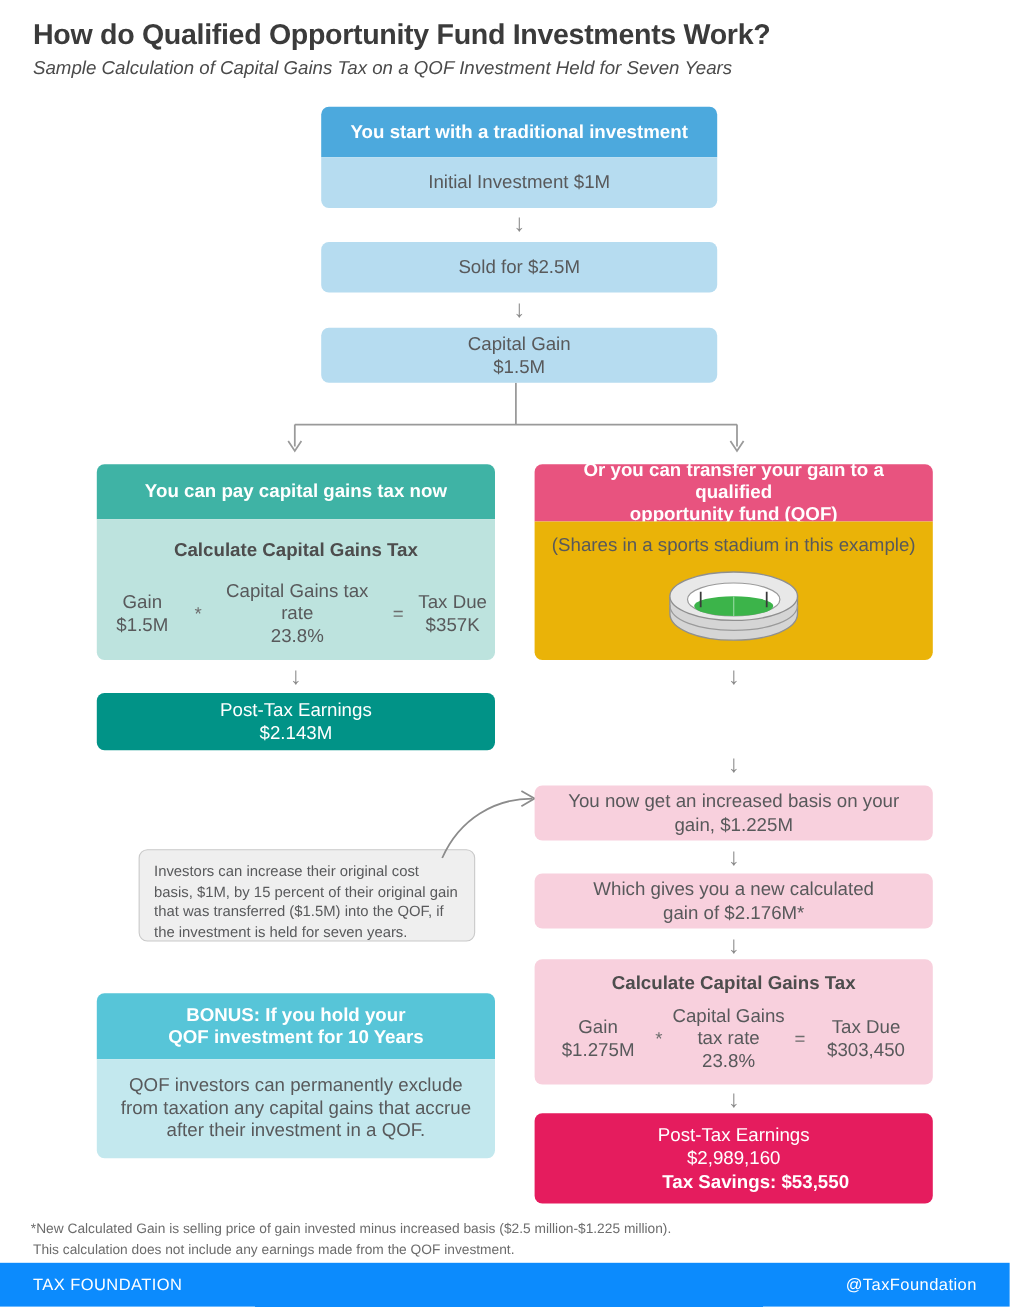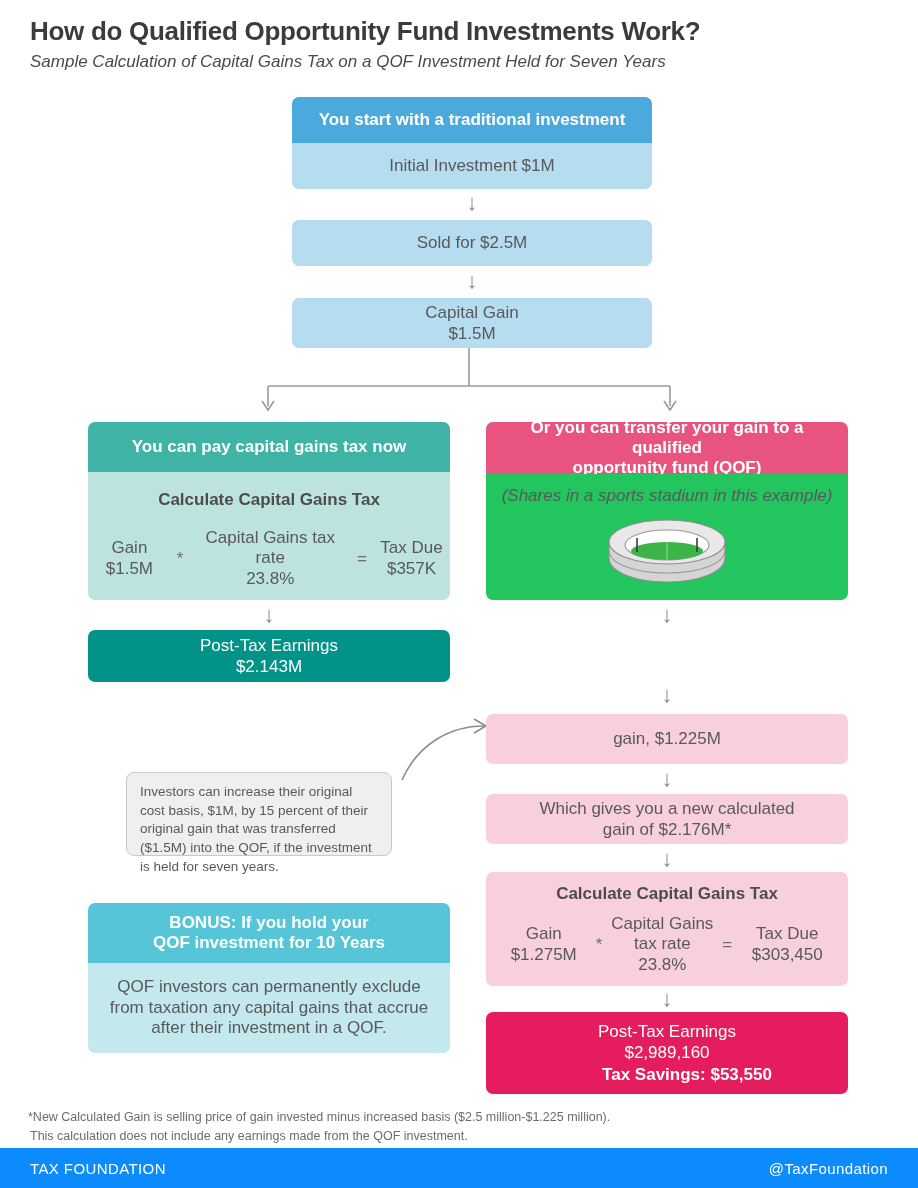--- a/index.html
+++ b/index.html
@@ -57,21 +57,21 @@
     padding: 0 12px;
   }
 
   
   .blue-hdr  { background: #4ca9dd; }
   .blue-body { background: #b6dcf0; }
   .teal-hdr  { background: #3fb3a5; }
   .teal-body { background: #bde3de; }
   .teal-dark { background: #019387; color: #ffffff; }
   .pink-hdr  { background: #e8537f; }
-  .pink-body { background: #22c55e; font-style: italic; }
+  .pink-body { background: #eab308; }
   .pink-solo { background: #f8d0dd; }
   .crimson   { background: #e51c5e; color: #ffffff; }
   .cyan-hdr  { background: #57c5d8; }
   .cyan-body { background: #c3e8ee; }
 
   
   .arrow {
     position: absolute;
     color: #8a8a8a;
     font-size: 22px;
@@ -180,21 +180,21 @@
     </div>
   </div>
 
   <div class="arrow" style="left:259px; top:604px; width:20px;">↓</div>
 
   <div class="box solo teal-dark" style="left:88px; top:630px; width:362px; height:52px; font-size:17px;">
     <div>Post-Tax Earnings</div>
     <div>$2.143M</div>
   </div>
 
-  <div class="callout" style="left:126px; top:772px; width:266px; height:84px;">Investors can increase their original cost basis, $1M, by 15 percent of their original gain that was transferred ($1.5M) into the QOF, if the investment is held for seven years.</div>
+  <div class="callout" style="left:126px; top:772px; width:306px; height:84px;">Investors can increase their original cost basis, $1M, by 15 percent of their original gain that was transferred ($1.5M) into the QOF, if the investment is held for seven years.</div>
 
   <div class="connector" style="left:398px; top:714px; width:110px; height:70px;">
     <svg width="110" height="70" viewBox="0 0 110 70">
       <path d="M 4 66 C 20 30, 52 12, 86 12" stroke="#8c8c8c" stroke-width="1.6" fill="none"></path>
       <path d="M 76 5 L 88 12 L 76 19" stroke="#8c8c8c" stroke-width="1.6" fill="none"></path>
     </svg>
   </div>
 
   <div class="box hdr cyan-hdr" style="left:88px; top:903px; width:362px; height:60px; font-size:17px;">
     <div>
@@ -232,20 +232,21 @@
       </svg>
     </div>
   </div>
 
   <div class="arrow" style="left:657px; top:604px; width:20px;">↓</div>
 
 
   <div class="arrow" style="left:657px; top:684px; width:20px;">↓</div>
 
   <div class="box solo pink-solo" style="left:486px; top:714px; width:362px; height:50px; font-size:17px;">
+    <div>You now get an increased basis on your</div>
     <div>gain, $1.225M</div>
   </div>
 
   <div class="arrow" style="left:657px; top:768px; width:20px;">↓</div>
 
   <div class="box solo pink-solo" style="left:486px; top:794px; width:362px; height:50px; font-size:17px;">
     <div>Which gives you a new calculated</div>
     <div>gain of $2.176M*</div>
   </div>
 

